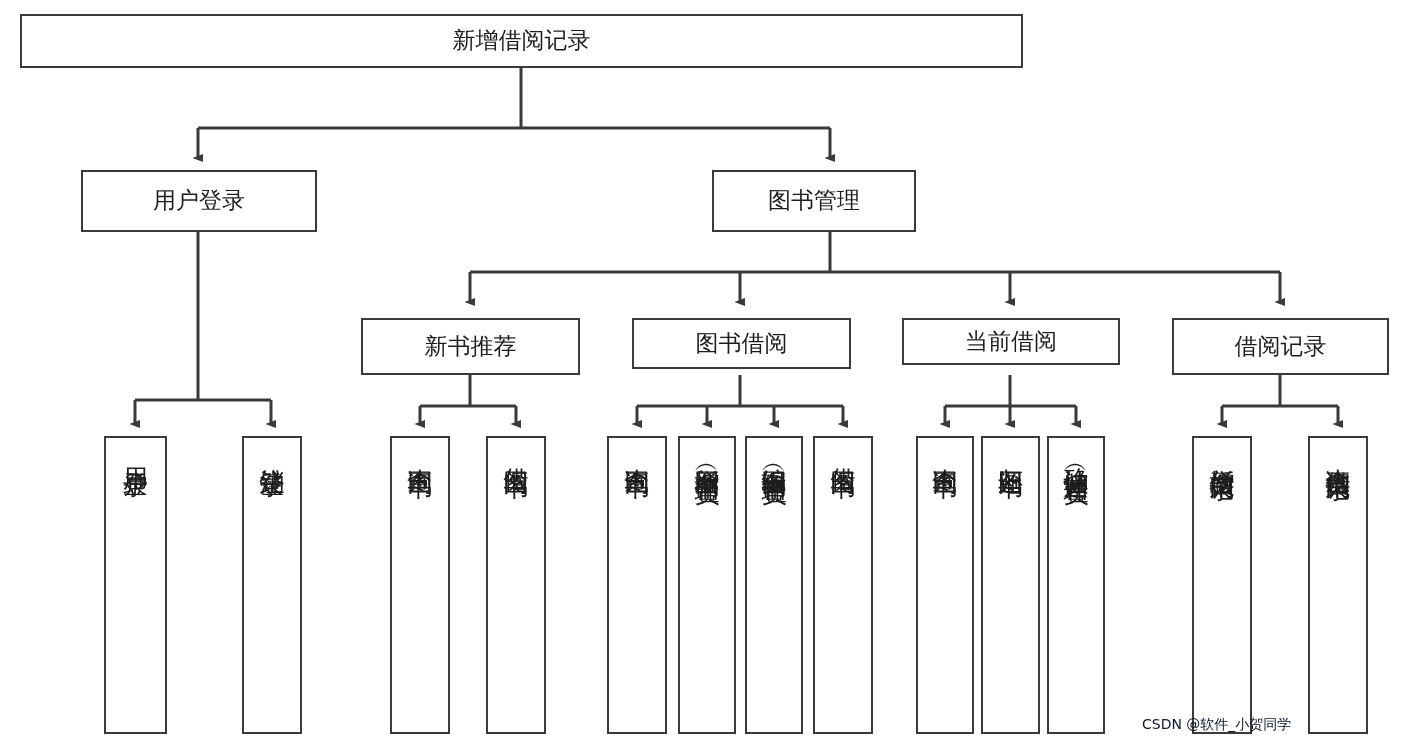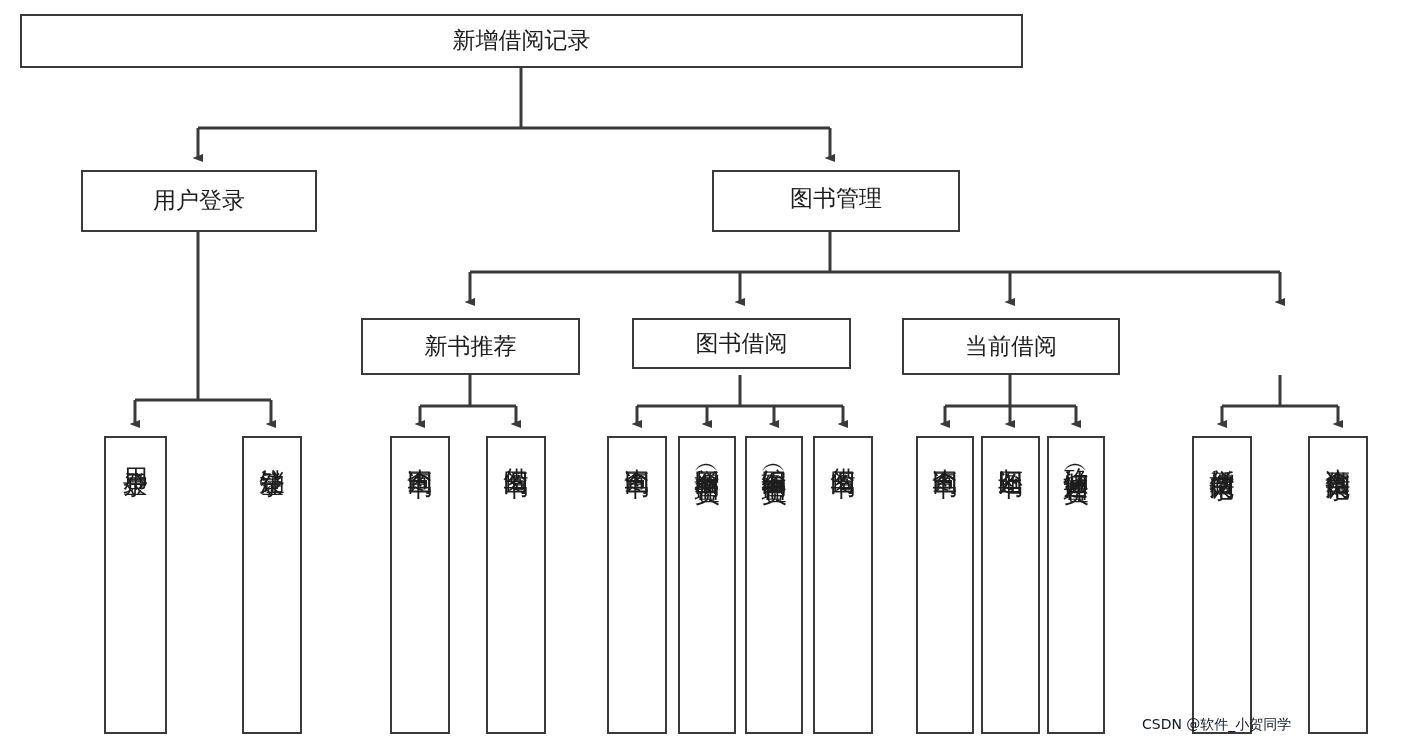--- a/index.html
+++ b/index.html
@@ -123,36 +123,39 @@
   </svg>
 
   <div class="node horizontal root" style="left:20px; top:14px; width:1003px; height:54px;">
     <span class="node-label">新增借阅记录</span>
   </div>
 
   <div class="node horizontal" style="left:81px; top:170px; width:236px; height:62px;">
     <span class="node-label">用户登录</span>
   </div>
 
-  <div class="node horizontal" style="left:712px; top:170px; width:248px; height:62px;font-family:Liberation Mono, monospace;">
+  <div class="node horizontal" style="left:712px; top:170px; width:204px; height:62px;">
     <span class="node-label">图书管理</span>
   </div>
 
   <div class="node horizontal" style="left:361px; top:318px; width:219px; height:57px;">
     <span class="node-label">新书推荐</span>
   </div>
 
   <div class="node horizontal" style="left:632px; top:318px; width:219px; height:51px;">
     <span class="node-label">图书借阅</span>
   </div>
 
-  <div class="node horizontal" style="left:902px; top:318px; width:218px; height:57px;">
+  <div class="node horizontal" style="left:902px; top:318px; width:218px; height:47px;">
     <span class="node-label">当前借阅</span>
   </div>
 
+  <div class="node horizontal" style="left:1172px; top:318px; width:217px; height:57px;">
+    <span class="node-label">借阅记录</span>
+  </div>
 
   <div class="node vertical" style="left:104px; top:436px; width:63px; height:298px;">
     <span class="node-label">用户登录</span>
   </div>
 
   <div class="node vertical" style="left:242px; top:436px; width:60px; height:298px;">
     <span class="node-label">注销登录</span>
   </div>
 
   <div class="node vertical" style="left:390px; top:436px; width:60px; height:298px;">

